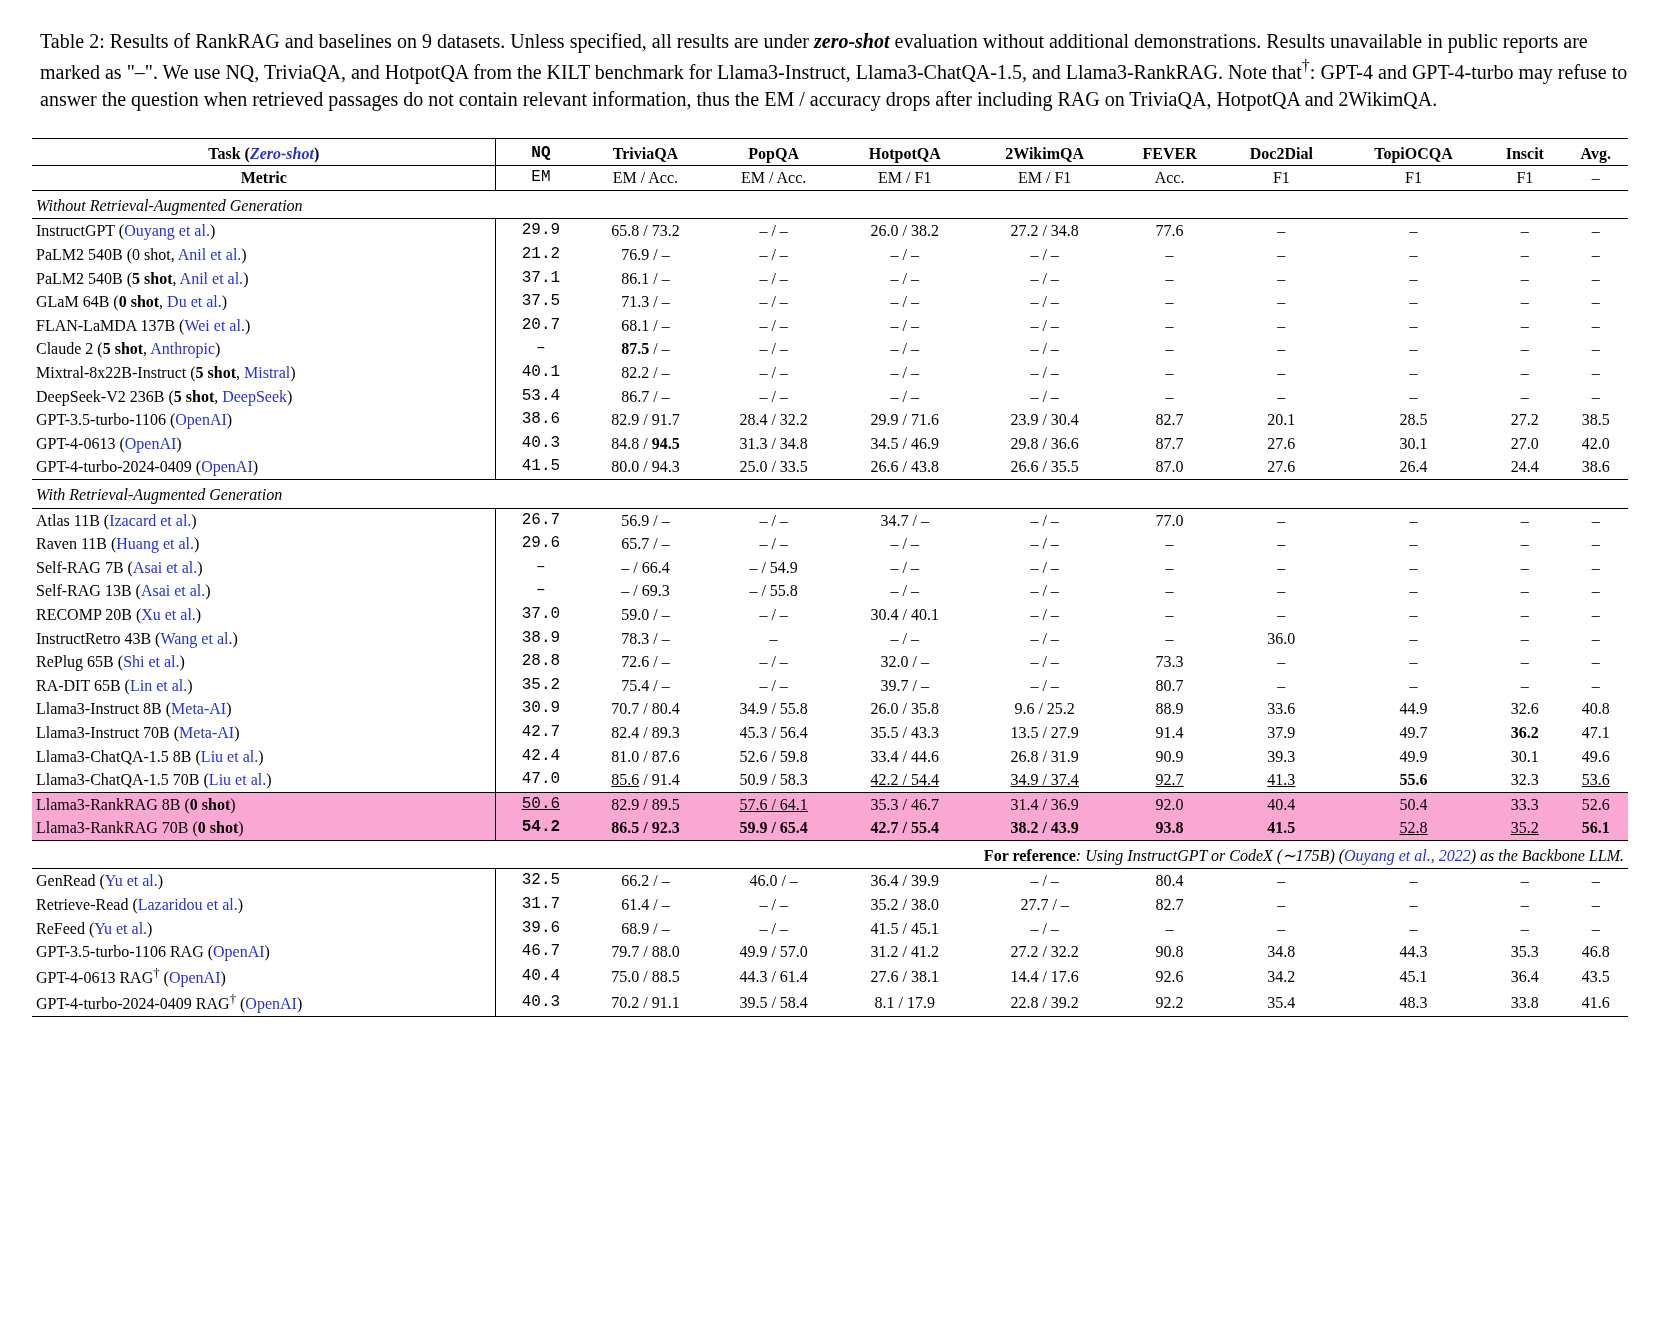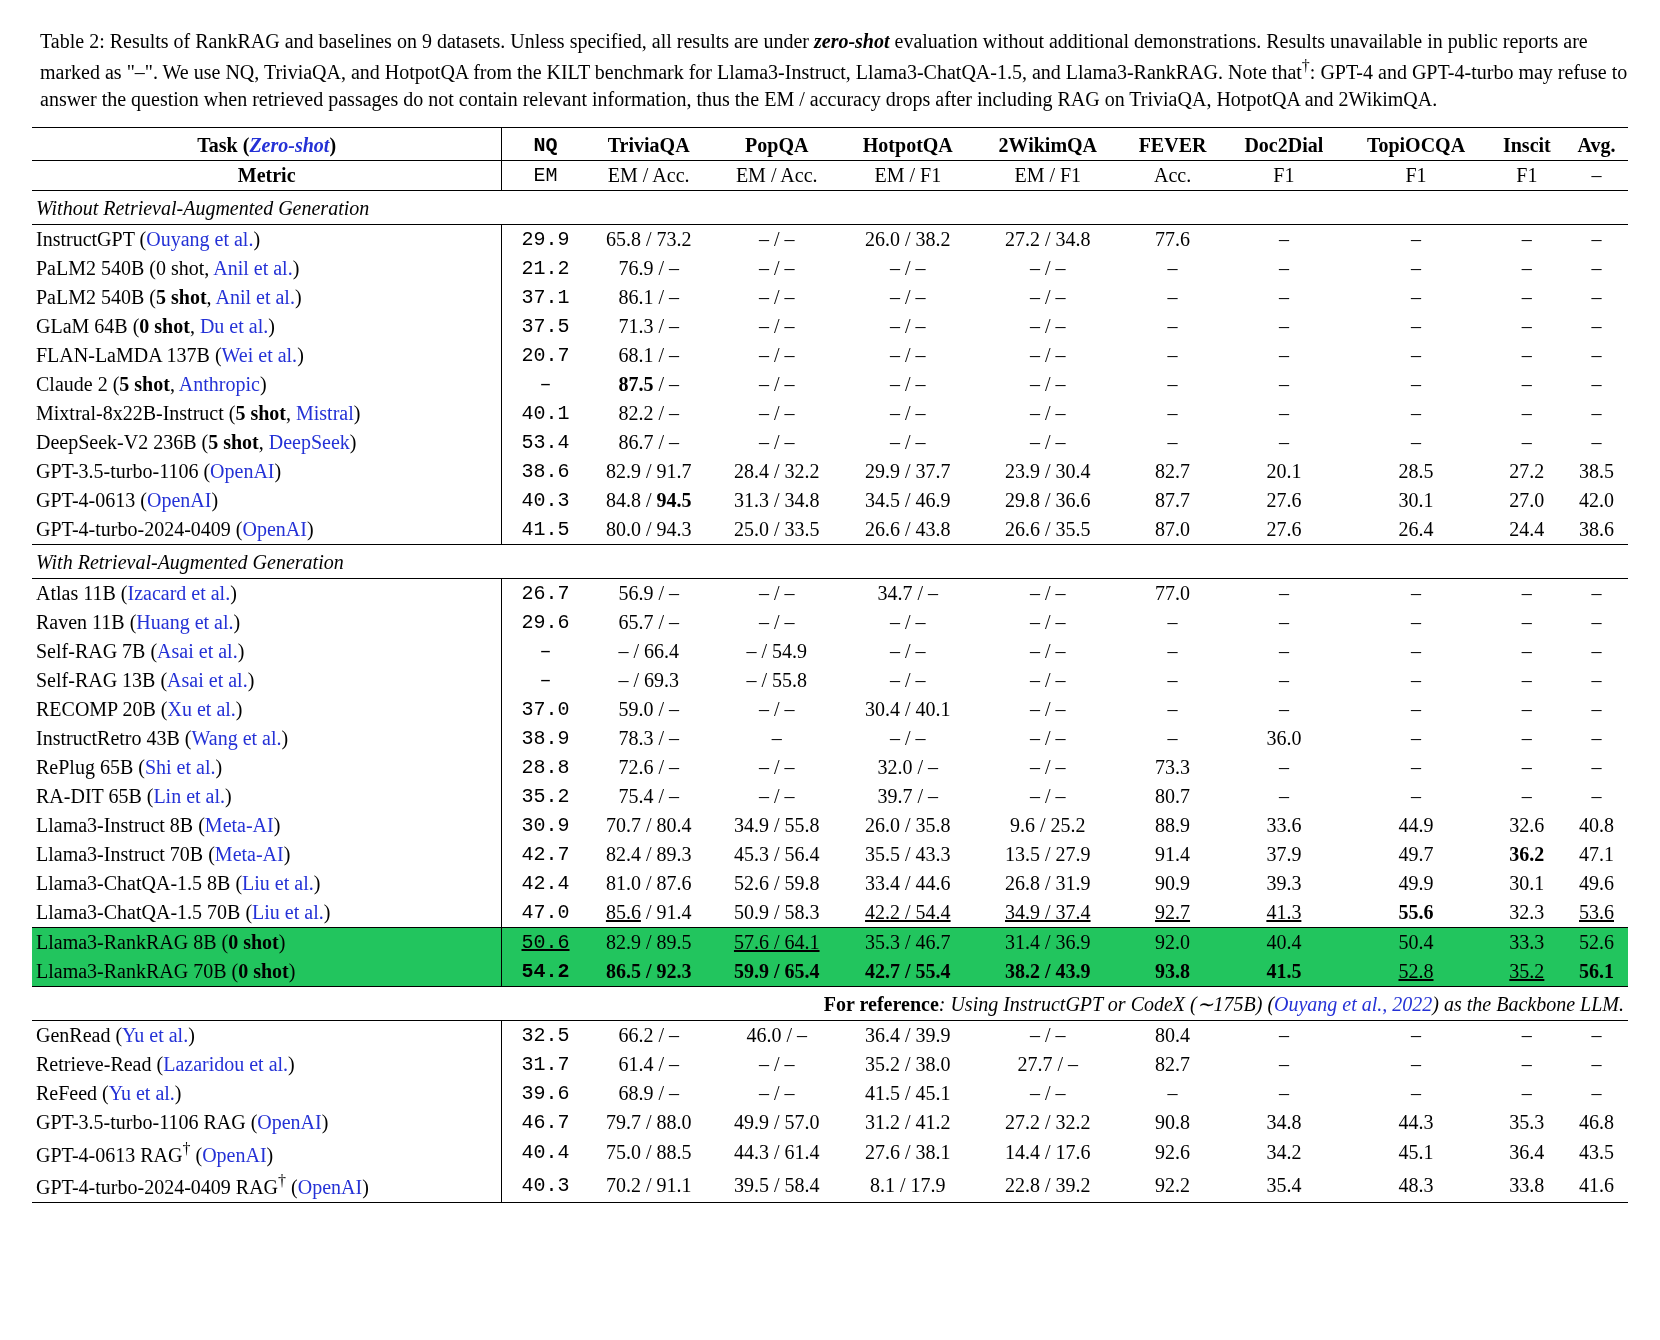--- a/index.html
+++ b/index.html
@@ -23,22 +23,22 @@
     font-weight: bold;
   }
   .dagger {
     font-size: 0.8em;
     vertical-align: super;
   }
   table {
     border-collapse: collapse;
     width: 100%;
     max-width: 1596px;
-    margin-top: 14px;
-    font-size: 20px;
+    margin-top: 25px;
+    font-size: 16px;
   }
   th, td {
     padding: 1px 4px;
     white-space: nowrap;
   }
   th {
     text-align: center;
     font-weight: bold;
   }
   td.num {
@@ -61,21 +61,21 @@
     text-align: left;
     padding-top: 4px;
     padding-bottom: 2px;
   }
   .ref-head {
     text-align: right;
     padding-top: 4px;
     padding-bottom: 2px;
   }
   .hl {
-    background: #22c55e;
+    background: #f9a8d4;
   }
   a.cite {
     color: #2431d6;
     text-decoration: none;
   }
   .zs-link {
     color: #2431d6;
     font-style: italic;
   }
   .bold { font-weight: bold; }
@@ -228,21 +228,21 @@
         <td class="num">–</td>
         <td class="num">–</td>
         <td class="num">–</td>
         <td class="num">–</td>
       </tr>
       <tr>
         <td class="name">GPT-3.5-turbo-1106 (<a class="cite">OpenAI</a>)</td>
         <td class="num sep-col">38.6</td>
         <td class="num">82.9 / 91.7</td>
         <td class="num">28.4 / 32.2</td>
-        <td class="num">29.9 / 37.7</td>
+        <td class="num">29.9 / 71.6</td>
         <td class="num">23.9 / 30.4</td>
         <td class="num">82.7</td>
         <td class="num">20.1</td>
         <td class="num">28.5</td>
         <td class="num">27.2</td>
         <td class="num">38.5</td>
       </tr>
       <tr>
         <td class="name">GPT-4-0613 (<a class="cite">OpenAI</a>)</td>
         <td class="num sep-col">40.3</td>

